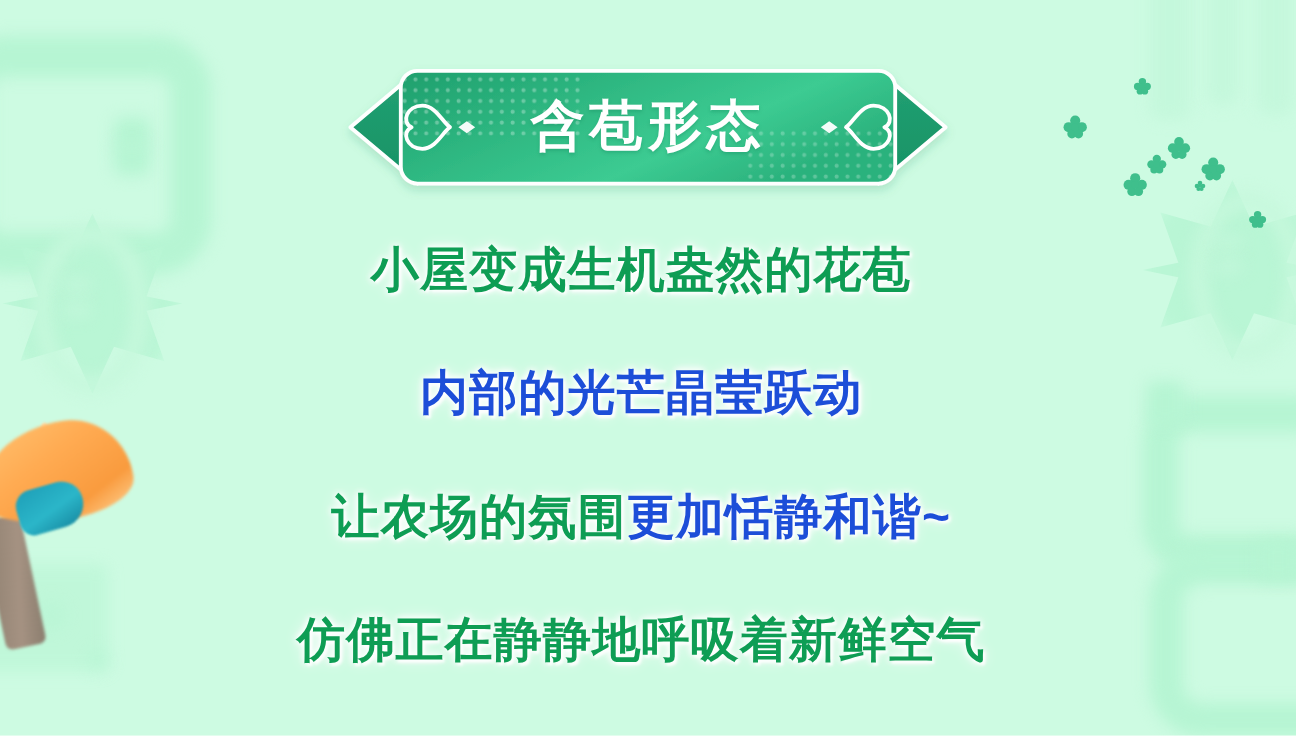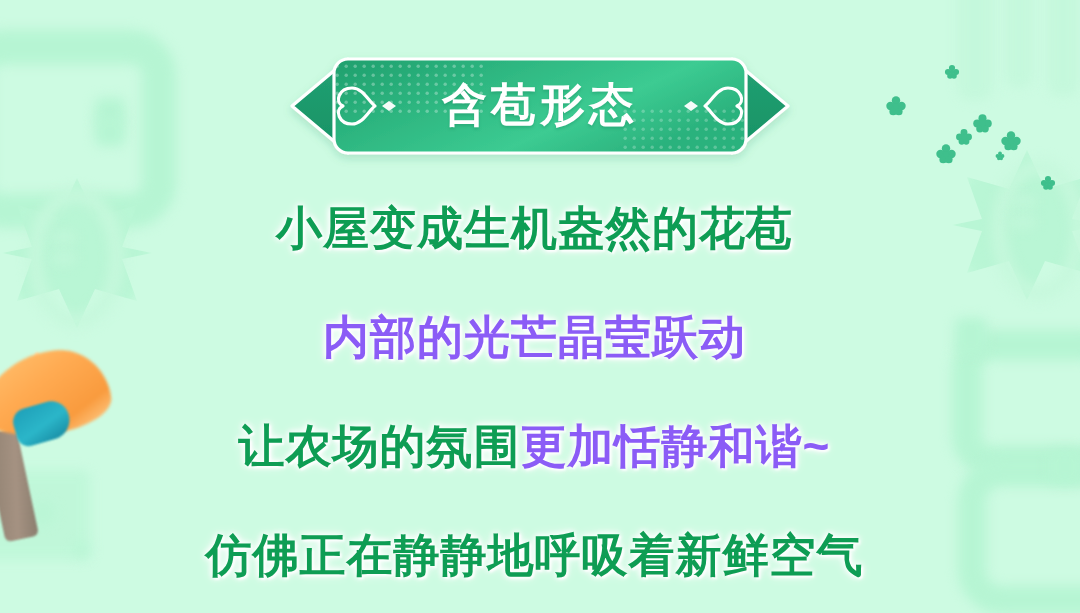--- a/index.html
+++ b/index.html
@@ -153,36 +153,36 @@
 
   
   #copy {
     position: absolute;
     left: 0;
     right: 0;
     top: 205px;
     text-align: center;
   }
   .copy-line {
-    font-size: 46px;
+    font-size: 40px;
     font-weight: 700;
     letter-spacing: 1px;
     line-height: 1.0;
     margin: 0 11px 63px 0;
     white-space: nowrap;
     text-shadow:
       0 0 6px #ffffff,
       0 0 6px #ffffff,
       0 0 12px rgba(255,255,255,0.95),
       2px 2px 2px rgba(255,255,255,0.8);
   }
   .copy-line:last-child { margin-bottom: 0; }
 
   .seg-green  { color: #0e9d54; }
-  .seg-orange { color: #8b5cf6; }
+  .seg-orange { color: #1d4ed8; }
 </style>
 </head>
 <body>
 
 <div id="stage">
 
   <div class="bg-layer">
 
     <div class="wm wm-bracket" style="left:-42px; top:30px; width:150px; height:130px; border-width:34px; border-radius:46px 46px 46px 46px;"></div>
     <div class="wm wm-block" style="left:95px; top:98px; width:30px; height:28px;"></div>

